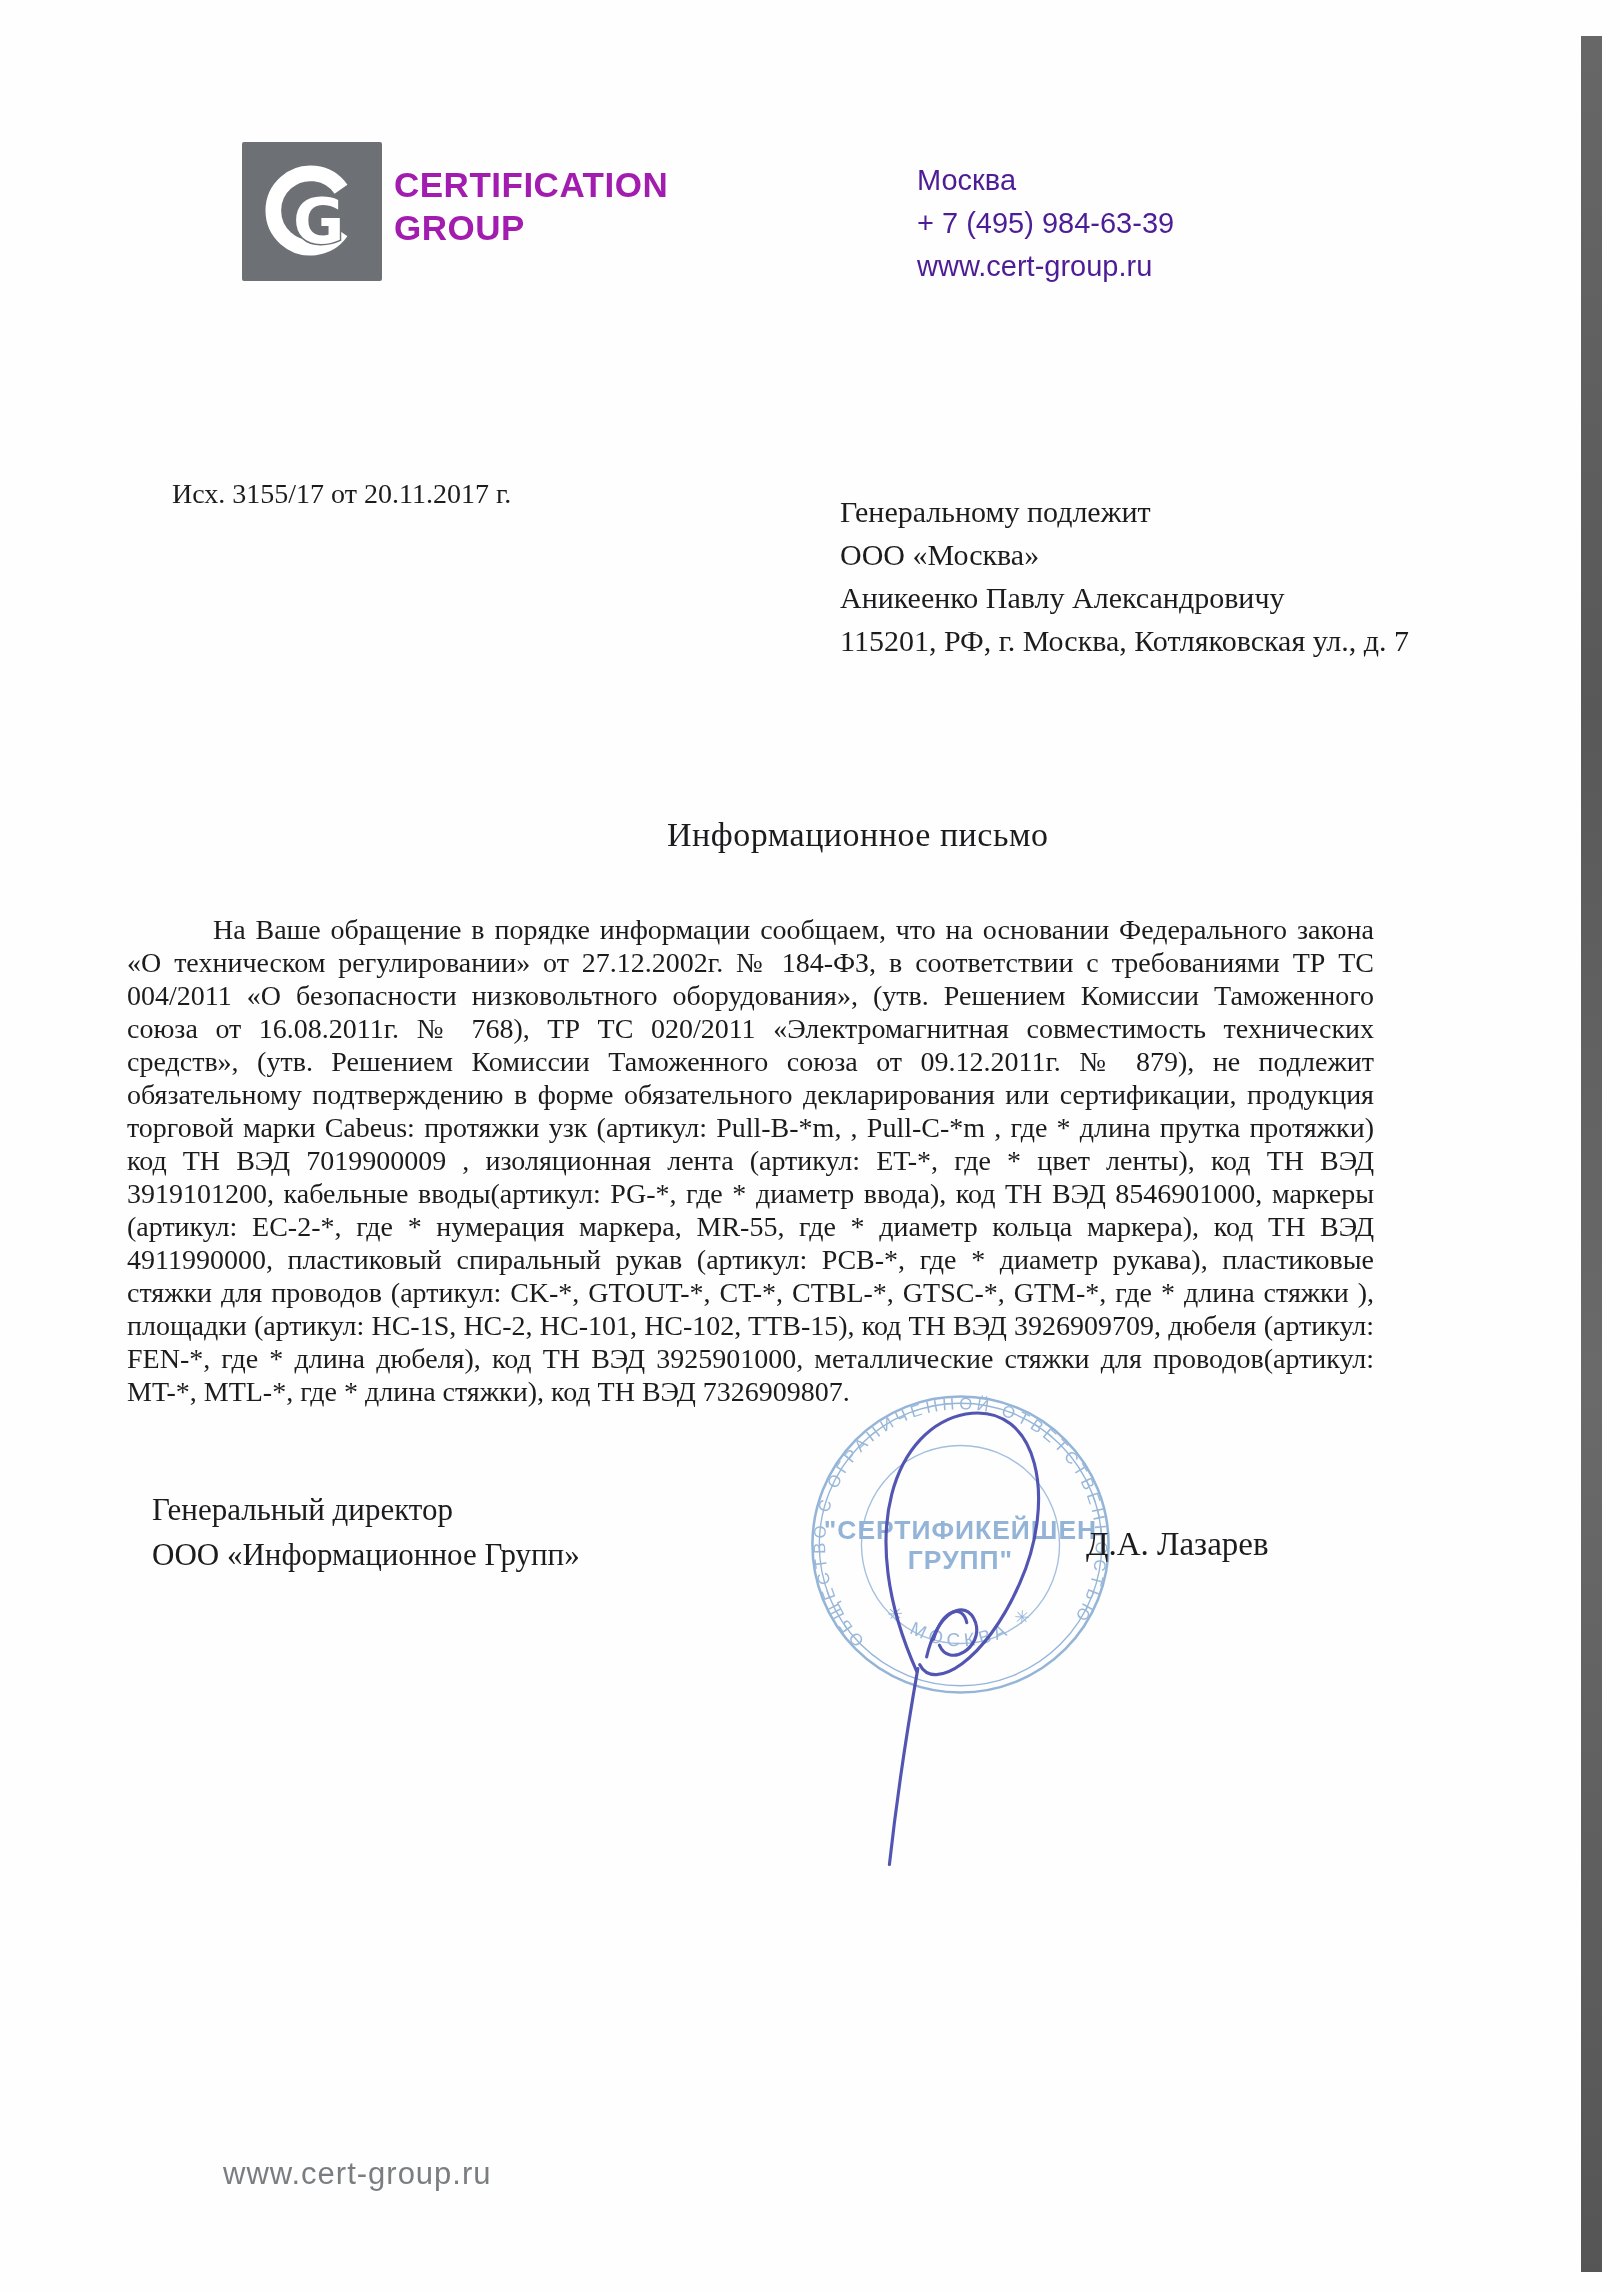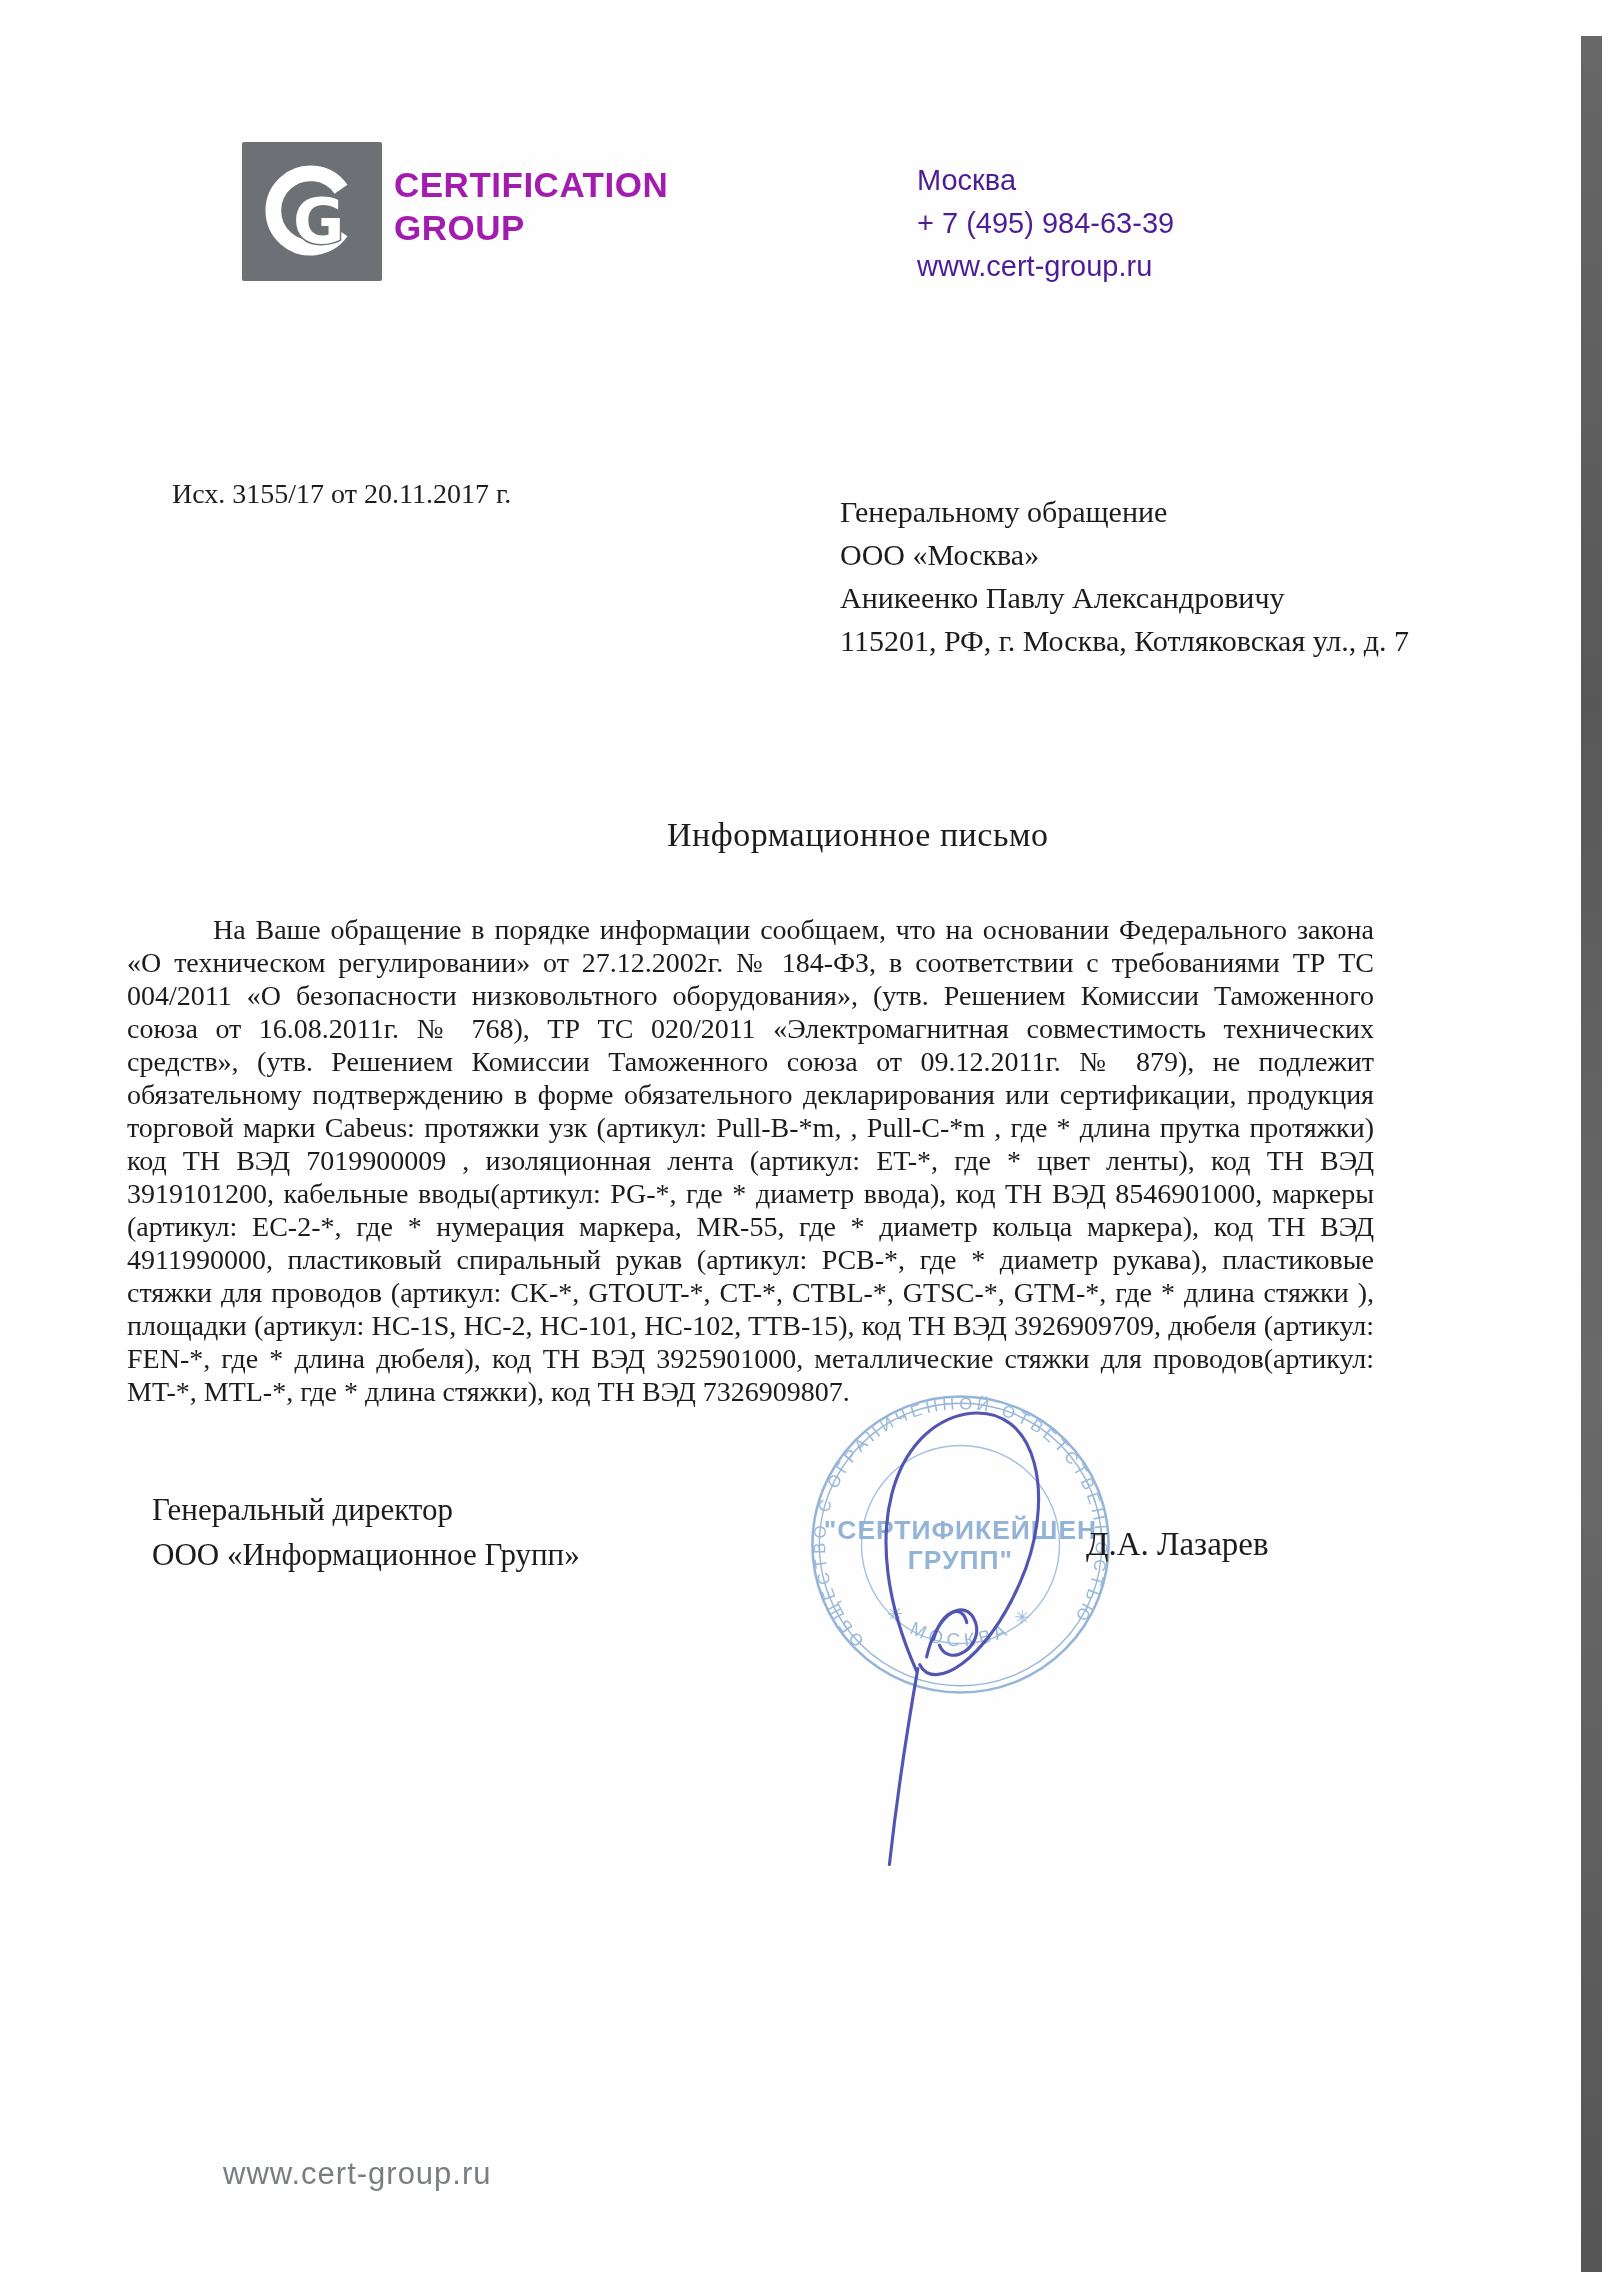--- a/index.html
+++ b/index.html
@@ -61,21 +61,21 @@
 
 <div class="abs address">
   <div>Москва</div>
   <div>+ 7 (495) 984-63-39</div>
   <div>www.cert-group.ru</div>
 </div>
 
 <div class="abs ref">Исх. 3155/17 от 20.11.2017 г.</div>
 
 <div class="abs recipient">
-  <div>Генеральному обращение</div>
+  <div>Генеральному подлежит</div>
   <div>ООО «Москва»</div>
   <div>Аникеенко Павлу Александровичу</div>
   <div>115201, РФ, г. Москва, Котляковская ул., д. 7</div>
 </div>
 
 <div class="abs title">Информационное письмо</div>
 
 <p class="abs body-text">На Ваше обращение в порядке информации сообщаем, что на основании Федерального закона «О техническом регулировании» от 27.12.2002г. № 184-ФЗ, в соответствии с требованиями ТР ТС 004/2011 «О безопасности низковольтного оборудования», (утв. Решением Комиссии Таможенного союза от 16.08.2011г. № 768), ТР ТС 020/2011 «Электромагнитная совместимость технических средств», (утв. Решением Комиссии Таможенного союза от 09.12.2011г. № 879),  не подлежит обязательному подтверждению в форме обязательного декларирования или сертификации, продукция торговой марки Cabeus:  протяжки узк (артикул: Pull-B-*m, , Pull-C-*m , где * длина прутка протяжки)  код ТН ВЭД 7019900009 , изоляционная лента (артикул: ET-*, где * цвет ленты), код ТН ВЭД 3919101200, кабельные вводы(артикул: PG-*, где * диаметр ввода), код ТН ВЭД 8546901000, маркеры (артикул: EC-2-*, где * нумерация маркера, MR-55, где * диаметр кольца маркера), код ТН ВЭД 4911990000, пластиковый спиральный рукав (артикул: PCB-*, где * диаметр рукава), пластиковые стяжки для проводов (артикул: CK-*, GTOUT-*, CT-*, CTBL-*, GTSC-*, GTM-*, где * длина стяжки ), площадки (артикул: HC-1S, HC-2, HC-101, HC-102, TTB-15), код ТН ВЭД 3926909709, дюбеля (артикул: FEN-*, где * длина дюбеля), код ТН ВЭД 3925901000, металлические стяжки для проводов(артикул: MT-*, MTL-*, где * длина стяжки), код ТН ВЭД 7326909807.</p>
 
 <div class="abs position-block">

